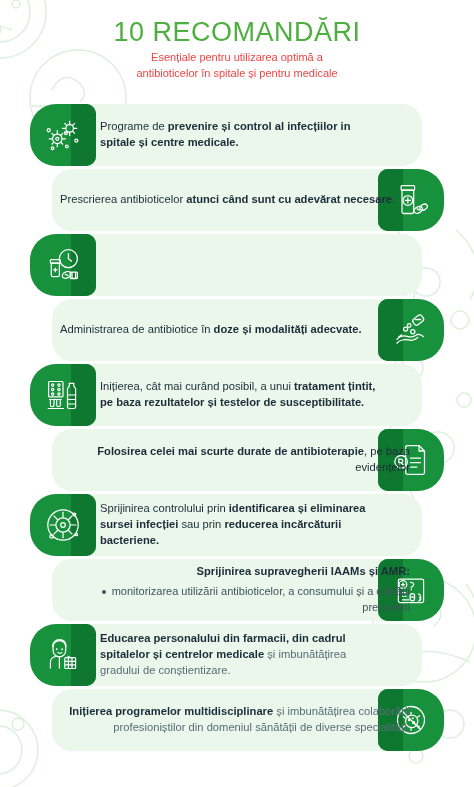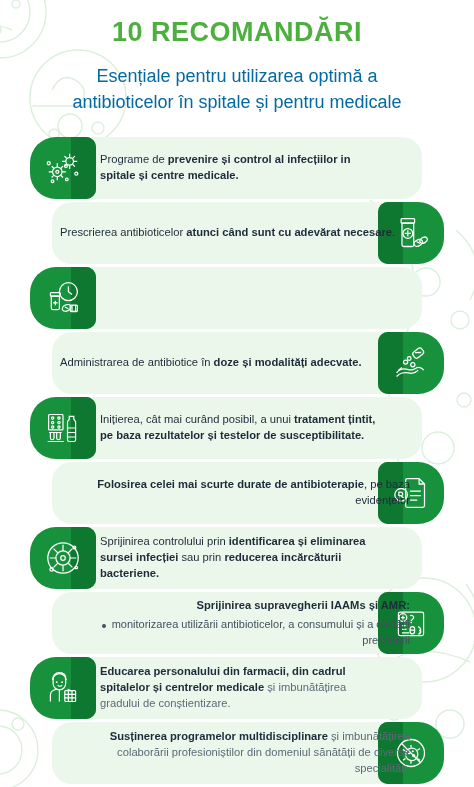--- a/index.html
+++ b/index.html
@@ -11,26 +11,26 @@
     overflow:hidden;
   }
 
   
   .bg-deco { position:absolute; inset:0; z-index:0; pointer-events:none; }
   .bg-deco svg { position:absolute; }
 
   
   .header { position:relative; z-index:3; padding:18px 28px 12px; text-align:center; }
   .title {
-    font-size:27px; font-weight:bold; letter-spacing:0.5px;
+    font-size:27px; font-weight:normal; letter-spacing:0.5px;
     color:#4CAF3E; line-height:1.1;
   }
   .subtitle {
-    margin-top:15px; font-size:18px; line-height:1.45;
-    color:#0369a1; font-weight:400;
+    margin-top:2px; font-size:11px; line-height:1.45;
+    color:#ef4444; font-weight:400;
   }
 
   
   .list { position:relative; z-index:2; margin-top:10px; }
 
   .row {
     position:relative;
     min-height:62px;
     display:flex;
     align-items:center;
@@ -355,16 +355,16 @@
       <path d="M9.5 9.5l21 21"></path>
       <path d="M14 22c0-4.5 3-7.5 7-7.5s6.5 3 6.5 7-3 7-6.5 7-7-2.5-7-6.5z"></path>
       <circle cx="18" cy="20" r="1.5" fill="#fff" stroke="none"></circle>
       <circle cx="23" cy="23" r="1.8" fill="#fff" stroke="none"></circle>
       <circle cx="22" cy="18" r="1.1" fill="#fff" stroke="none"></circle>
       <path d="M14 18l-3-2M27 17l3-2M14 26l-3 2M27 26l3 2M20 14v-3M20 29v3"></path>
     </svg>
         </span>
       </div>
       <div class="txt">
-        <div><b>Susținerea programelor multidisciplinare</b><span class="lite"> și imbunătățirea colaborării profesioniștilor din domeniul sănătății de diverse specialități.</span></div>
+        <div><b>Inițierea programelor multidisciplinare</b><span class="lite"> și imbunătățirea colaborării profesioniștilor din domeniul sănătății de diverse specialități.</span></div>
       </div>
     </div>
   </div>
 
 </body></html>

